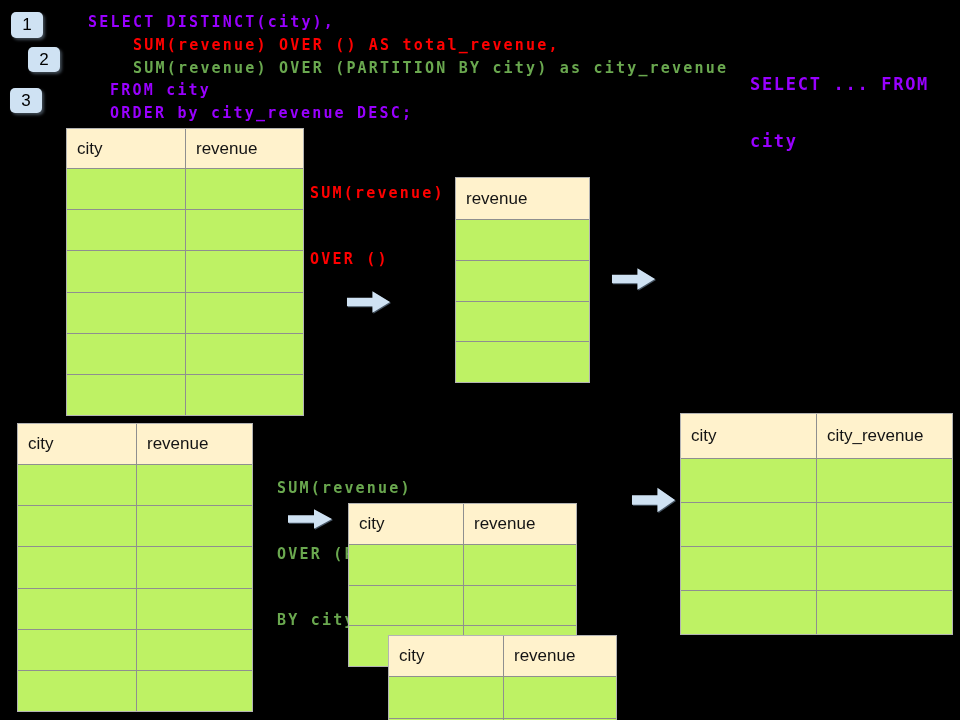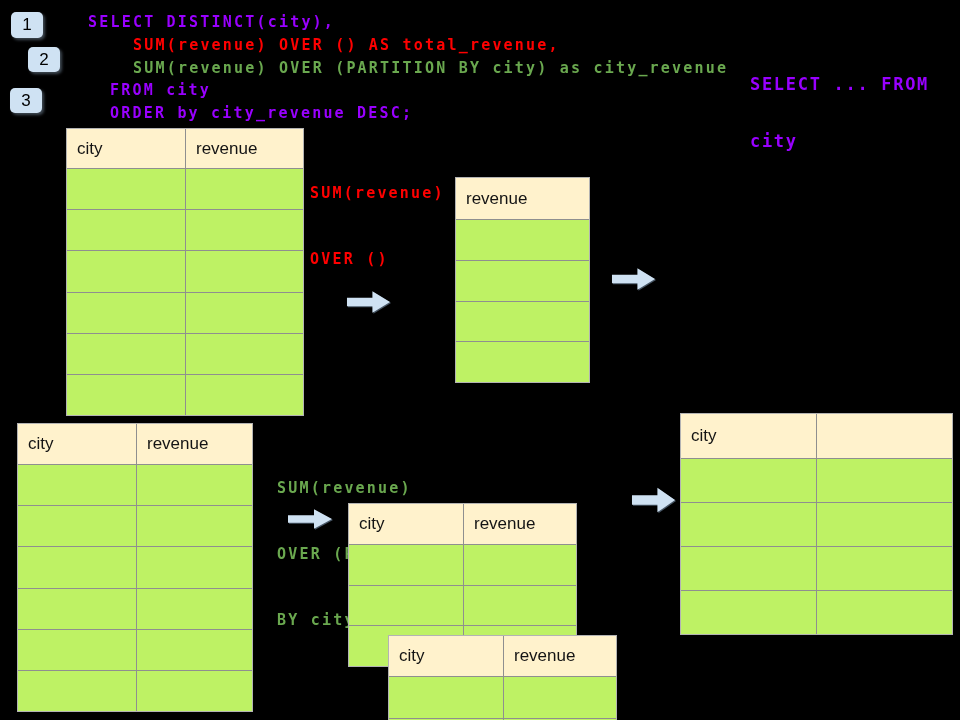--- a/index.html
+++ b/index.html
@@ -188,20 +188,21 @@
       </div>
       <div class="trow">
         <div class="td first"></div>
         <div class="td"></div>
       </div>
     </div>
 
   <div class="dtable t6">
     <div class="thead">
       <div class="th first">city</div>
+      <div class="th">city_revenue</div>
     </div>
   <div class="trow">
         <div class="td first"></div>
         <div class="td"></div>
       </div>
       <div class="trow">
         <div class="td first"></div>
         <div class="td"></div>
       </div>
       <div class="trow">

